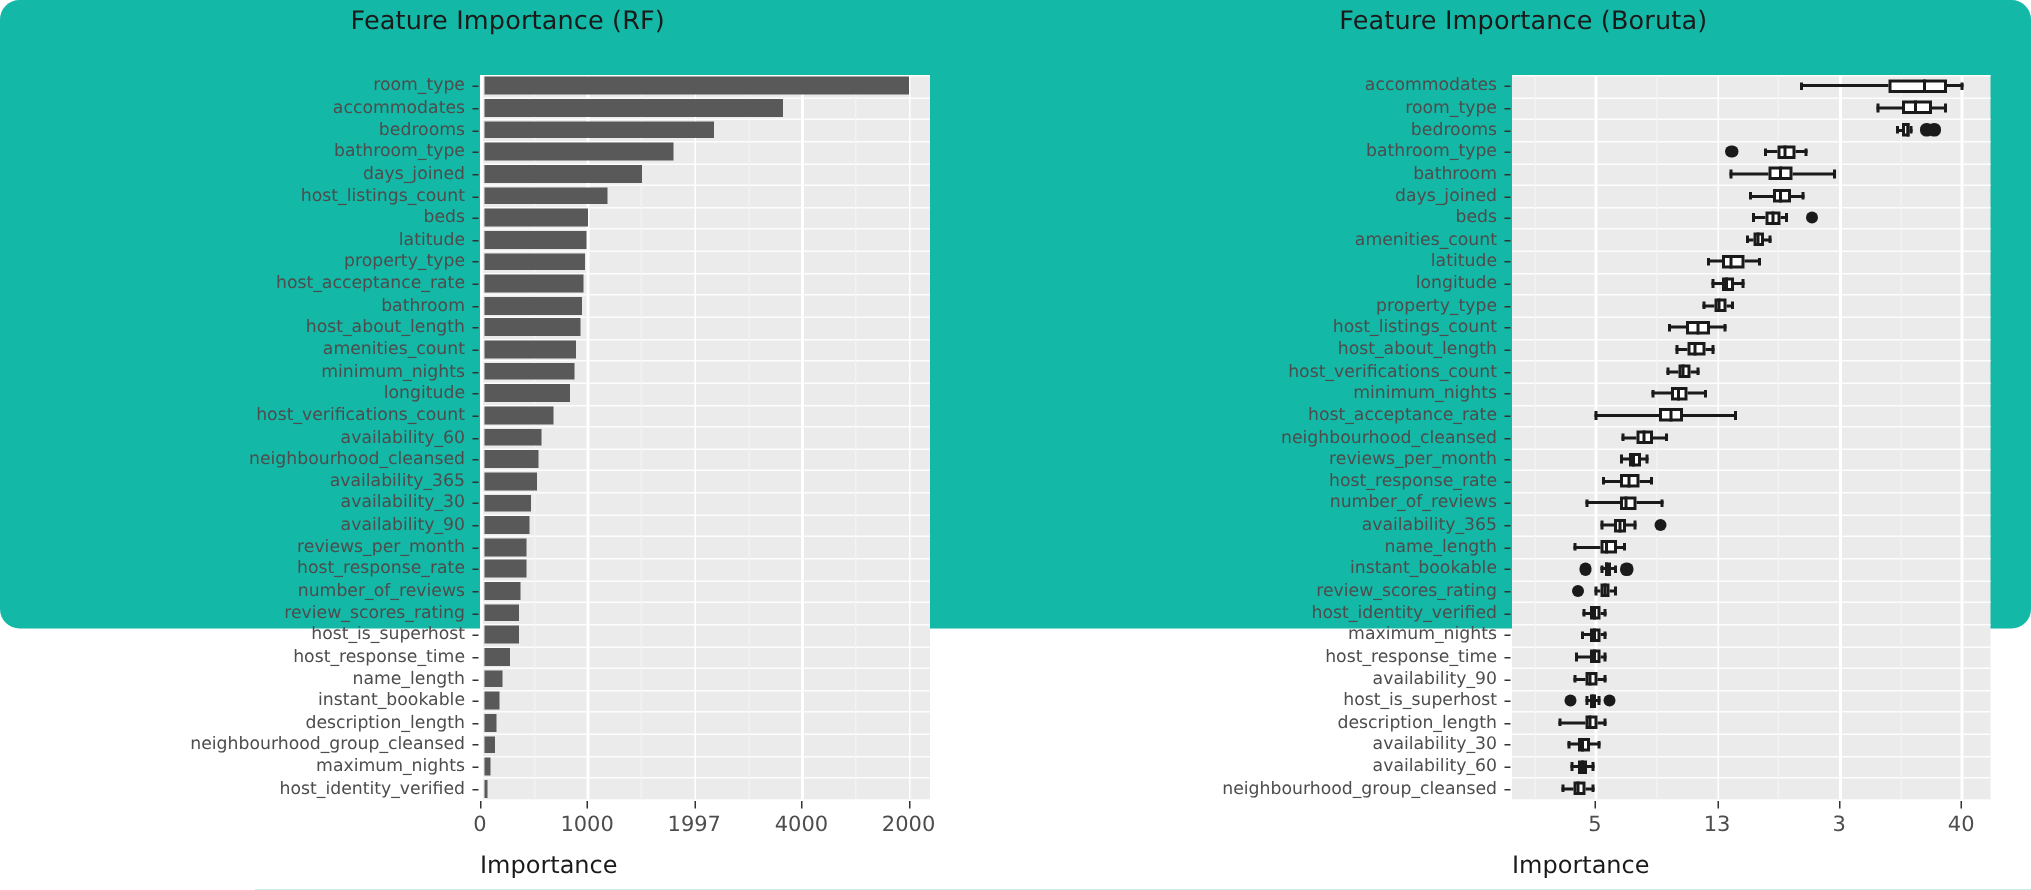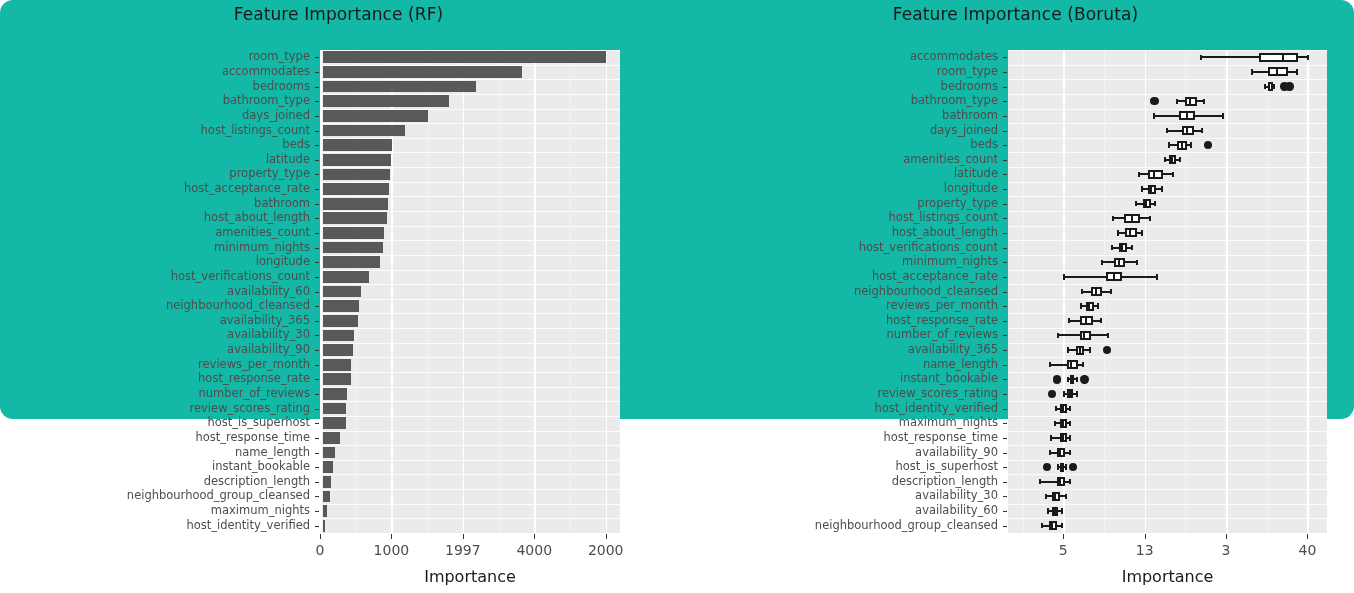--- a/index.html
+++ b/index.html
@@ -12,21 +12,21 @@
   .plot-area{position:absolute;background:#ebebeb;}
   .ylabels{position:absolute;text-align:right;font-size:11.5px;color:#4d4d4d;}
   .ylab{position:absolute;right:0;white-space:nowrap;line-height:1;transform:translateY(-50%);}
   .ytick{position:absolute;width:4px;height:1px;background:#333;}
   .gridline{position:absolute;top:0;bottom:0;width:1px;background:#ffffff;}
   .gridline.minor{background:#f5f5f5;opacity:.85;}
   .rowband{position:absolute;left:0;right:0;height:1px;background:#ffffff;opacity:.9;}
   .bar{position:absolute;background:#595959;}
   .xtick{position:absolute;width:1px;height:5px;background:#333;}
   .xticklab{position:absolute;font-size:14px;color:#4d4d4d;transform:translateX(-50%);white-space:nowrap;}
-  .axis-title{position:absolute;font-size:16px;color:#1a1a1a;text-align:center;}
+  .axis-title{position:absolute;font-size:16px;color:#1a1a1a;text-align:left;}
   
   .bp-whisker{position:absolute;height:2px;background:#1a1a1a;}
   .bp-box{position:absolute;border:2px solid #1a1a1a;background:#ffffff;box-sizing:border-box;}
   .bp-median{position:absolute;width:2px;background:#1a1a1a;}
   .bp-cap{position:absolute;width:2px;background:#1a1a1a;}
   .bp-out{position:absolute;background:#1a1a1a;border-radius:50%;}
 </style>
 </head>
 <body>
 

